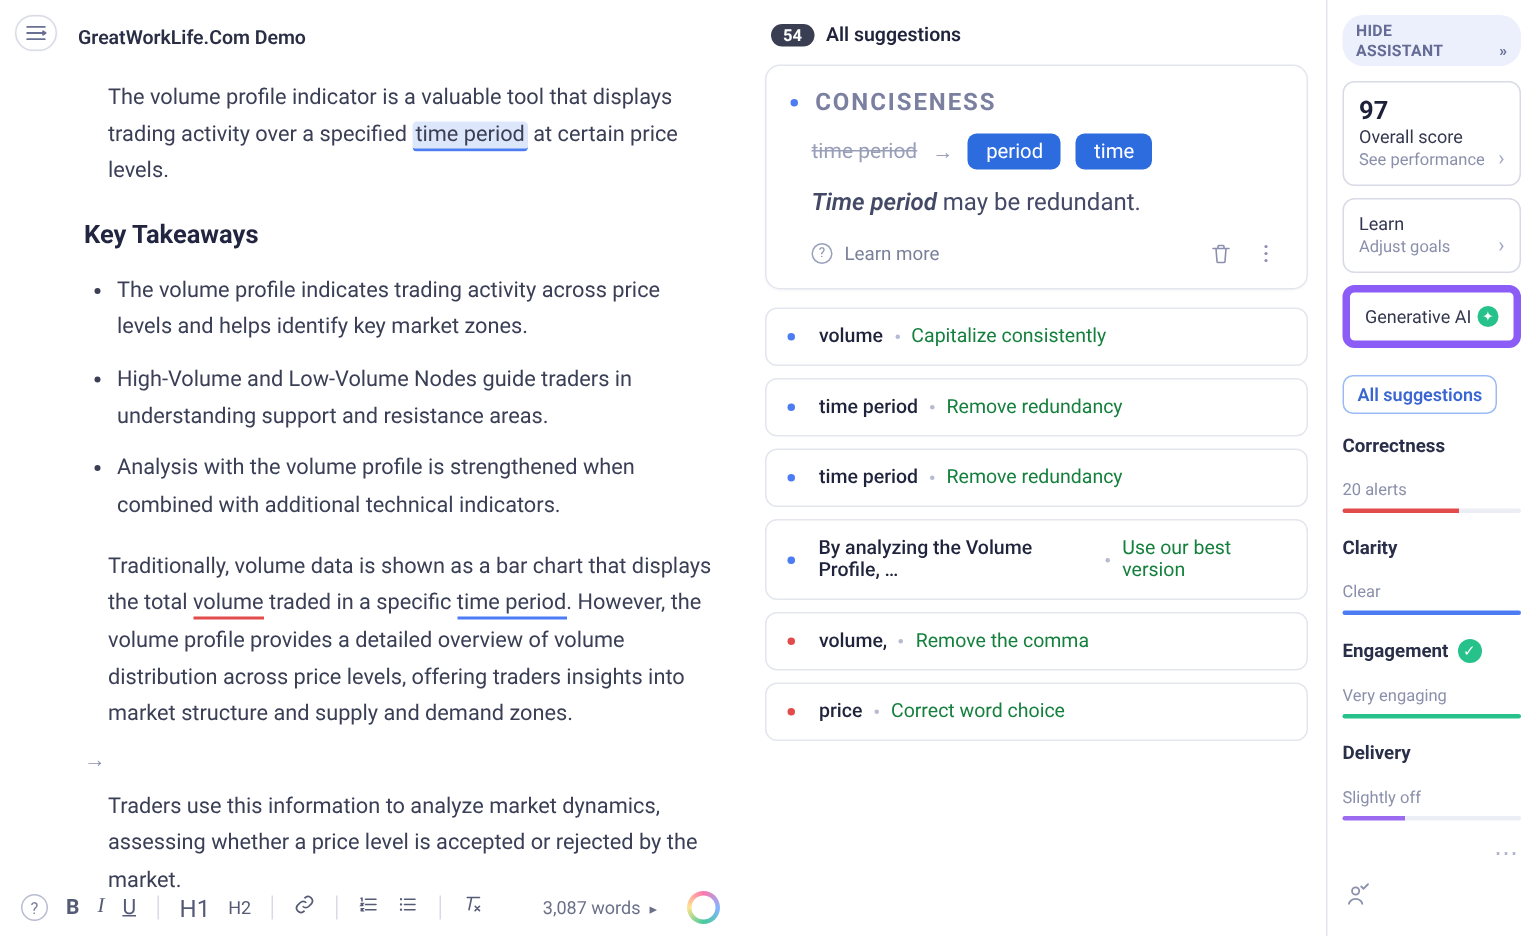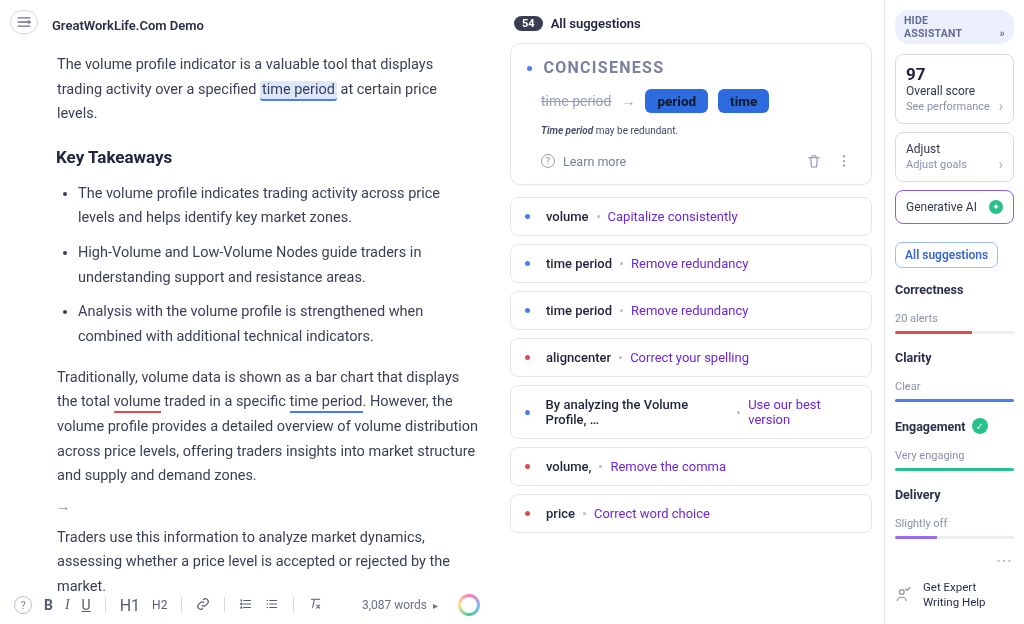--- a/index.html
+++ b/index.html
@@ -18,21 +18,21 @@
   *{box-sizing:border-box;font-family:-apple-system,BlinkMacSystemFont,"Segoe UI",Roboto,Helvetica,Arial,sans-serif}
   body{margin:0;background:var(--bg);color:var(--text);font-size:14px;width:1024px;height:624px;overflow:hidden}
   .app{display:flex;width:1024px;height:624px}
   .left{width:500px;padding:16px 0 12px 0;background:#fff;position:relative}
   .mid{width:384px;padding:16px 12px 0 10px;background:#fff;overflow:hidden}
   .right{width:140px;border-left:1px solid var(--border);background:#fff;padding:10px 10px 0 10px}
   .menu-btn{position:absolute;left:10px;top:10px;width:28px;height:24px;border:1px solid var(--border2);border-radius:14px;display:flex;align-items:center;justify-content:center;background:#fff;box-shadow:0 0 0 1px rgba(0,0,0,.01)}
   .menu-btn svg{width:14px;height:12px}
   .doc-title{font-weight:600;font-size:13px;padding:2px 0 0 52px;color:#2a2e45}
   .content{padding:20px 20px 0 56px;color:#3a3f56;line-height:1.7;font-size:14.5px}
-  .para{margin:0 0 16px 1px}
+  .para{margin:0 0 16px 16px}
   h2.section{font-size:17px;font-weight:700;margin:4px 0 10px 0;color:#212540}
   ul.key{padding-left:22px;margin:0 0 16px 0}
   ul.key li{margin-bottom:10px}
   .hl{background:#dde7fb;border-radius:3px;padding:0 2px}
   .ul-red{border-bottom:2px solid #e14b4b;padding-bottom:1px}
   .ul-blue{border-bottom:2px solid #4c7cf3;padding-bottom:1px}
   .bottom-bar{position:absolute;bottom:8px;left:14px;right:20px;display:flex;align-items:center;gap:12px;color:#5a5f77;font-size:12px}
   .help-circle{width:18px;height:18px;border:1.5px solid #b8bdd0;border-radius:50%;display:flex;align-items:center;justify-content:center;font-size:11px;color:#7c819a}
   .tb-group{display:flex;gap:12px;align-items:center;font-size:14px}
   .tb-ic{cursor:pointer;color:#555b76}
@@ -44,39 +44,39 @@
   .mid-head{display:flex;align-items:center;gap:8px;padding:0 4px 12px 4px}
   .count-badge{background:#3a3e53;color:#fff;font-weight:700;border-radius:10px;padding:1px 8px;font-size:11px}
   .mid-title{font-weight:600;font-size:13px;color:#1f243c}
   .card{border:1px solid var(--border);border-radius:10px;background:#fff;padding:14px 16px 12px 16px;margin-bottom:12px;box-shadow:0 1px 2px rgba(20,25,60,.03)}
   .card .tag{color:#7b7fa0;font-size:16px;font-weight:700;letter-spacing:.08em;text-transform:uppercase}
   .dot{width:5px;height:5px;border-radius:50%;display:inline-block;background:var(--blue2);margin-right:8px;vertical-align:2px}
   .dot.red{background:var(--red)}
   .sug-row{display:flex;align-items:center;gap:10px;margin:12px 0 12px 14px;flex-wrap:wrap}
   .strike{color:#9a9fb9;text-decoration:line-through}
   .arrow{color:#9a9fb9}
-  .chip{background:var(--blue);color:#0f172a;padding:4px 12px;border-radius:6px;font-weight:700;font-size:13.5px;display:inline-block}
-  .desc{font-size:10px;color:#444a66;margin:6px 0 0 14px}
+  .chip{background:var(--blue);color:#ffffff;padding:4px 12px;border-radius:6px;font-weight:400;font-size:13.5px;display:inline-block}
+  .desc{font-size:16px;color:#444a66;margin:6px 0 0 14px}
   .desc em{font-style:italic;font-weight:600}
   .card-foot{display:flex;align-items:center;gap:8px;margin:14px 0 0 14px;color:#7a8099;font-size:12.5px}
   .card-foot .sp{margin-left:auto}
   .ic-btn{width:22px;height:22px;display:flex;align-items:center;justify-content:center;color:#8a8fae;cursor:pointer}
   .mini{border:1px solid var(--border);border-radius:8px;padding:11px 14px;margin-bottom:8px;display:flex;align-items:center;gap:8px;font-size:13px;cursor:pointer}
   .mini .term{color:#1f243c;font-weight:500}
   .mini .dot2{width:3px;height:3px;border-radius:50%;background:#b6bbd1;display:inline-block}
-  .mini .hint{color:#6d28d9}
+  .mini .hint{color:#15803d}
   
   .hide-pill{display:flex;align-items:flex-end;gap:19px;background:#eceffc;color:#646b94;border-radius:14px;padding:4px 9px;font-size:10.5px;font-weight:700;letter-spacing:.02em;cursor:pointer;margin:0 0 10px auto;width:fit-content}
   .rcard{border:1px solid var(--border2);border-radius:8px;padding:9px 10px;margin-bottom:8px;background:#fff;cursor:pointer}
   .rcard .big{font-weight:700;font-size:17px;color:#1c2039}
   .rcard .lab{font-size:12px;color:#32374e}
   .rcard .row{display:flex;align-items:center;justify-content:space-between}
   .rcard .sub{font-size:11px;color:#8a90ab}
   .chev{color:#a5abc4;font-size:14px}
-  .gen{border:1px solid #8b5cf6;display:flex;align-items:center;justify-content:space-between}
+  .gen{border:5px solid #8b5cf6;display:flex;align-items:center;justify-content:space-between}
   .spark{width:14px;height:14px;border-radius:50%;background:var(--green);display:inline-block;position:relative}
   .spark::after{content:"✦";position:absolute;inset:0;display:flex;align-items:center;justify-content:center;color:#fff;font-size:9px}
   .filter-chip{border:1.5px solid #9cbbf6;color:#3a66d1;border-radius:7px;padding:5px 9px;font-size:12px;font-weight:600;display:inline-block;margin:10px 0 14px 0;cursor:pointer}
   .cat{margin-bottom:16px}
   .cat .nm{font-size:12.5px;color:#2a2f49;font-weight:700}
   .cat .su{font-size:11px;color:#8a90ab;margin-top:15px}
   .cat .bar{height:3px;border-radius:3px;margin-top:6px}
   .check{width:16px;height:16px;border-radius:50%;background:var(--green);display:inline-flex;align-items:center;justify-content:center;color:#fff;font-size:10px;margin-left:6px}
   .more-dots{color:#b0b5cc;font-size:16px;text-align:right;margin:-4px 2px 4px 0}
   .expert{display:flex;align-items:center;gap:10px;padding:6px 0;font-size:11.5px;line-height:1.3;color:#2a2f49;cursor:pointer}
@@ -209,26 +209,20 @@
           <span class="dot2"></span>
           <span class="hint">Remove redundancy</span>
         </div>
         <div class="mini">
           <span class="dot "></span>
           <span class="term">time period</span>
           <span class="dot2"></span>
           <span class="hint">Remove redundancy</span>
         </div>
         <div class="mini">
-          <span class="dot red"></span>
-          <span class="term">aligncenter</span>
-          <span class="dot2"></span>
-          <span class="hint">Correct your spelling</span>
-        </div>
-        <div class="mini">
           <span class="dot "></span>
           <span class="term">By analyzing the Volume Profile, …</span>
           <span class="dot2"></span>
           <span class="hint">Use our best version</span>
         </div>
         <div class="mini">
           <span class="dot red"></span>
           <span class="term">volume,</span>
           <span class="dot2"></span>
           <span class="hint">Remove the comma</span>
@@ -251,21 +245,21 @@
     <div class="rcard">
       <div class="big">97</div>
       <div class="lab">Overall score</div>
       <div class="row">
         <span class="sub">See performance</span>
         <span class="chev">›</span>
       </div>
     </div>
 
     <div class="rcard">
-      <div class="lab">Adjust</div>
+      <div class="lab">Learn</div>
       <div class="row">
         <span class="sub">Adjust goals</span>
         <span class="chev">›</span>
       </div>
     </div>
 
     <div class="rcard gen">
       <span class="lab">Generative AI</span>
       <span class="spark"></span>
     </div>
@@ -307,20 +301,19 @@
     <div class="more-dots">⋯</div>
 
     <div class="expert">
       <span class="ei">
         <svg width="18" height="18" viewBox="0 0 24 24">
             <circle cx="9" cy="8" r="3.2" fill="none" stroke="#8b90ac" stroke-width="1.6"></circle>
             <path d="M3 20c0-3 3-5 6-5s6 2 6 5" fill="none" stroke="#8b90ac" stroke-width="1.6"></path>
             <path d="M14 4l2 2 4-4" fill="none" stroke="#8b90ac" stroke-width="1.6" stroke-linecap="round"></path>
           </svg>
       </span>
-      <span>Get Expert Writing Help</span>
     </div>
     <div class="expert">
       <span class="ei" style="font-size:20px;font-family:Georgia,serif">“</span>
       <span>Plagiarism</span>
     </div>
   </div>
 </div>
 
 </body></html>

